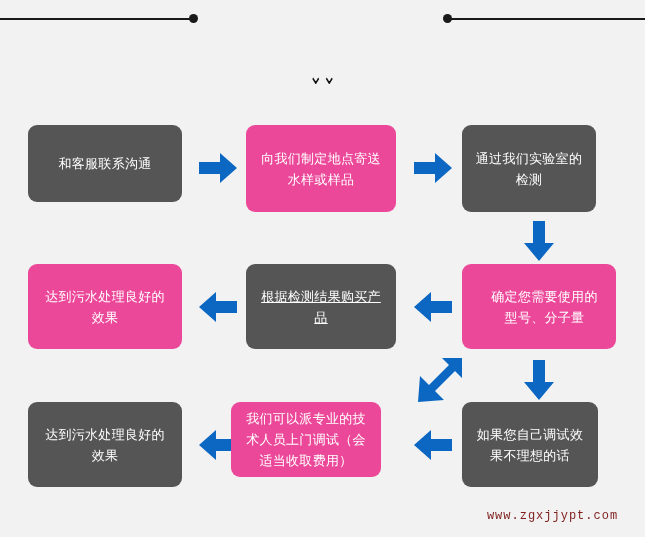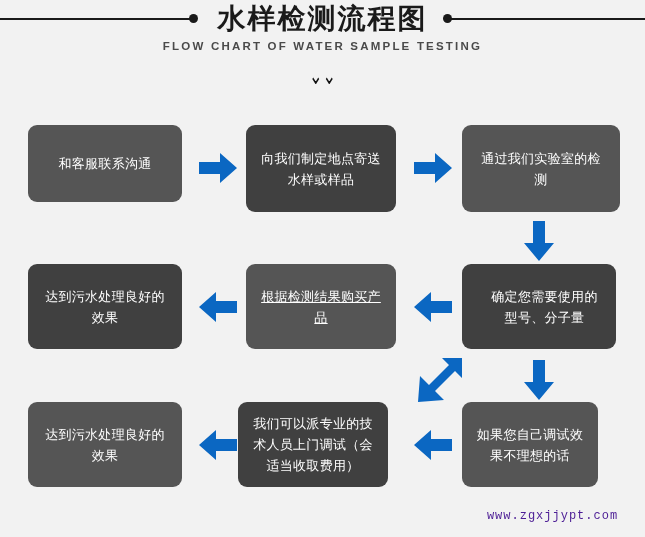--- a/index.html
+++ b/index.html
@@ -82,73 +82,71 @@
     justify-content: center;
     text-align: center;
     color: #ffffff;
     font-size: 13px;
     line-height: 21px;
     padding: 0 13px;
     box-sizing: border-box;
     letter-spacing: 0.3px;
   }
   .box.gray { background: #555555; }
-  .box.blue { background: #404040; }
+  .box.blue { background: #ec4899; }
 
   
   .arrow {
     position: absolute;
     color: #0b67c2;
   }
   .arrow svg { display: block; }
 
   
   .watermark {
     position: absolute;
     left: 470px;
     top: 509px;
     width: 165px;
     text-align: center;
     font-family: "Liberation Mono", "DejaVu Sans Mono", monospace;
     font-size: 12px;
     letter-spacing: 1px;
-    color: #4c1d95;
+    color: #7f1d1d;
   }
 </style>
 </head>
 <body>
 
 <div class="header">
   <div class="rule rule-left"></div>
   <div class="rule-dot dot-left"></div>
   <div class="rule rule-right"></div>
   <div class="rule-dot dot-right"></div>
 
-  <div class="title">水样检测流程图</div>
-  <div class="subtitle">FLOW CHART OF WATER SAMPLE TESTING</div>
   <div class="chevron">⌄⌄</div>
 </div>
 
 <div class="box gray" style="left:28px;  top:125px; width:154px; height:77px;">和客服联系沟通</div>
 
 <div class="arrow" style="left:199px; top:153px;">
   <svg width="38" height="30" viewBox="0 0 38 30" aria-hidden="true">
     <polygon fill="#0b67c2" points="0,9 21,9 21,0 38,15 21,30 21,21 0,21"></polygon>
   </svg>
 </div>
 
 <div class="box blue" style="left:246px; top:125px; width:150px; height:87px;">向我们制定地点寄送水样或样品</div>
 
 <div class="arrow" style="left:414px; top:153px;">
   <svg width="38" height="30" viewBox="0 0 38 30" aria-hidden="true">
     <polygon fill="#0b67c2" points="0,9 21,9 21,0 38,15 21,30 21,21 0,21"></polygon>
   </svg>
 </div>
 
-<div class="box gray" style="left:462px; top:125px; width:158px; height:87px;">通过我们实验室的检测</div>
+<div class="box gray" style="left:462px; top:125px; width:134px; height:87px;">通过我们实验室的检测</div>
 
 <div class="arrow" style="left:524px; top:221px;">
   <svg width="30" height="40" viewBox="0 0 30 40" aria-hidden="true">
     <polygon fill="#0b67c2" points="9,0 21,0 21,22 30,22 15,40 0,22 9,22"></polygon>
   </svg>
 </div>
 
 <div class="box blue" style="left:28px;  top:264px; width:154px; height:85px;">达到污水处理良好的效果</div>
 
 <div class="arrow" style="left:199px; top:292px;">
@@ -180,21 +178,21 @@
 </div>
 
 <div class="box gray" style="left:28px;  top:402px; width:154px; height:85px;">达到污水处理良好的效果</div>
 
 <div class="arrow" style="left:199px; top:430px;">
   <svg width="38" height="30" viewBox="0 0 38 30" aria-hidden="true">
     <polygon fill="#0b67c2" points="38,9 17,9 17,0 0,15 17,30 17,21 38,21"></polygon>
   </svg>
 </div>
 
-<div class="box blue" style="left:238px; top:402px; width:150px; height:85px;">我们可以派专业的技术人员上门调试（会适当收取费用）</div>
+<div class="box blue" style="left:231px; top:402px; width:150px; height:75px;">我们可以派专业的技术人员上门调试（会适当收取费用）</div>
 
 <div class="arrow" style="left:414px; top:430px;">
   <svg width="38" height="30" viewBox="0 0 38 30" aria-hidden="true">
     <polygon fill="#0b67c2" points="38,9 17,9 17,0 0,15 17,30 17,21 38,21"></polygon>
   </svg>
 </div>
 
 <div class="box gray" style="left:462px; top:402px; width:136px; height:85px;">如果您自己调试效果不理想的话</div>
 
 <div class="watermark">www.zgxjjypt.com</div>

